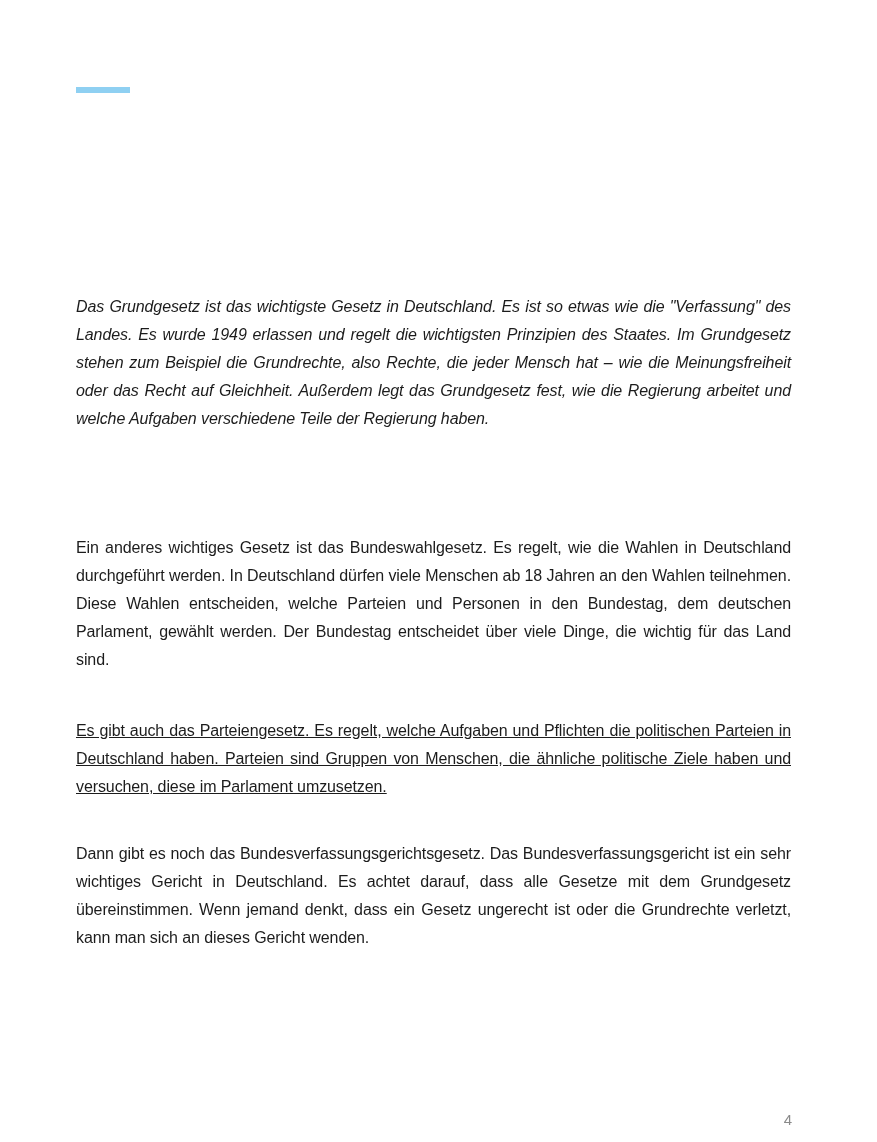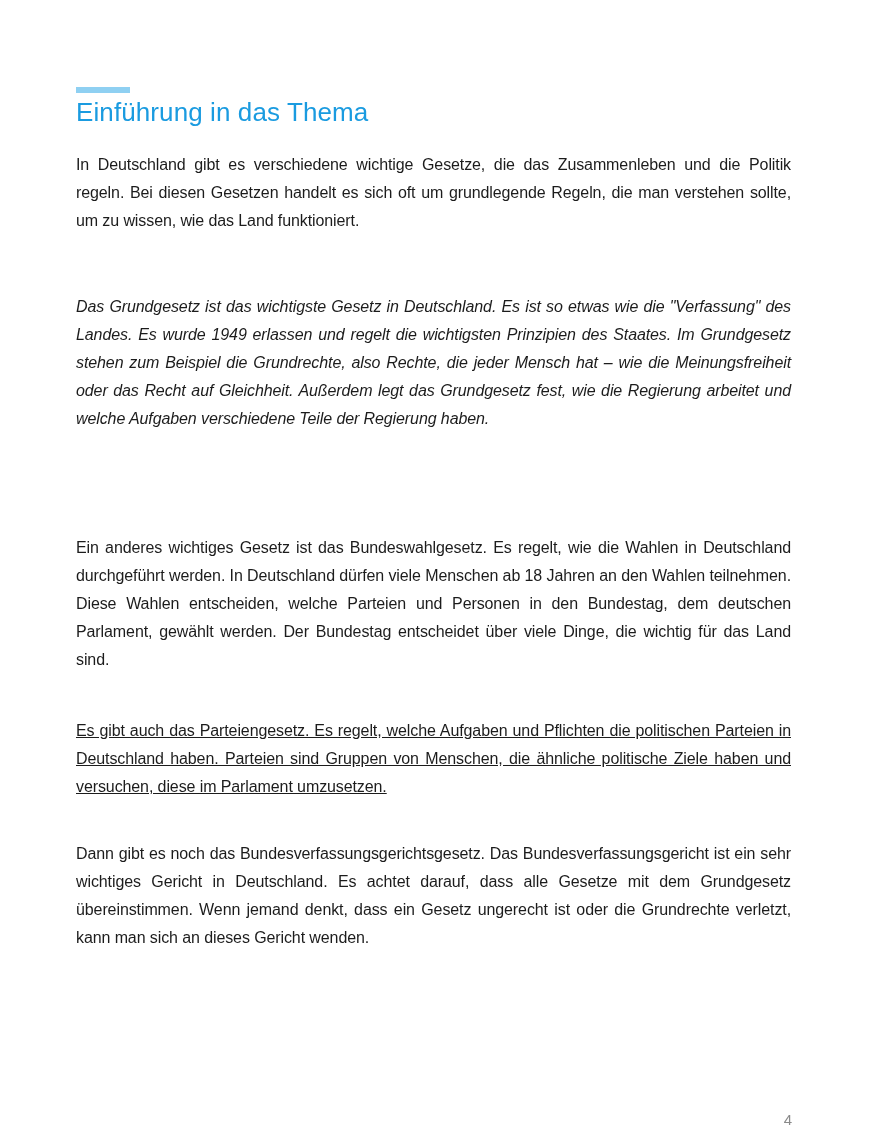--- a/index.html
+++ b/index.html
@@ -64,22 +64,20 @@
       text-align: right;
       font-size: 15px;
       color: #8a8a8a;
     }
   </style>
 </head>
 <body>
 
 <div class="page">
   <div class="accent-bar"></div>
-  <h1 class="heading">Einführung in das Thema</h1>
 
-  <p class="para" id="p1">In Deutschland gibt es verschiedene wichtige Gesetze, die das Zusammenleben und die Politik regeln. Bei diesen Gesetzen handelt es sich oft um grundlegende Regeln, die man verstehen sollte, um zu wissen, wie das Land funktioniert.</p>
   <p class="para" id="p2">Das Grundgesetz ist das wichtigste Gesetz in Deutschland. Es ist so etwas wie die "Verfassung" des Landes. Es wurde 1949 erlassen und regelt die wichtigsten Prinzipien des Staates. Im Grundgesetz stehen zum Beispiel die Grundrechte, also Rechte, die jeder Mensch hat – wie die Meinungsfreiheit oder das Recht auf Gleichheit. Außerdem legt das Grundgesetz fest, wie die Regierung arbeitet und welche Aufgaben verschiedene Teile der Regierung haben.</p>
   <p class="para" id="p3">Ein anderes wichtiges Gesetz ist das Bundeswahlgesetz. Es regelt, wie die Wahlen in Deutschland durchgeführt werden. In Deutschland dürfen viele Menschen ab 18 Jahren an den Wahlen teilnehmen. Diese Wahlen entscheiden, welche Parteien und Personen in den Bundestag, dem deutschen Parlament, gewählt werden. Der Bundestag entscheidet über viele Dinge, die wichtig für das Land sind.</p>
   <p class="para" id="p4">Es gibt auch das Parteiengesetz. Es regelt, welche Aufgaben und Pflichten die politischen Parteien in Deutschland haben. Parteien sind Gruppen von Menschen, die ähnliche politische Ziele haben und versuchen, diese im Parlament umzusetzen.</p>
   <p class="para" id="p5">Dann gibt es noch das Bundesverfassungsgerichtsgesetz. Das Bundesverfassungsgericht ist ein sehr wichtiges Gericht in Deutschland. Es achtet darauf, dass alle Gesetze mit dem Grundgesetz übereinstimmen. Wenn jemand denkt, dass ein Gesetz ungerecht ist oder die Grundrechte verletzt, kann man sich an dieses Gericht wenden.</p>
 
   <div class="page-number">4</div>
 </div>
 
 </body></html>

